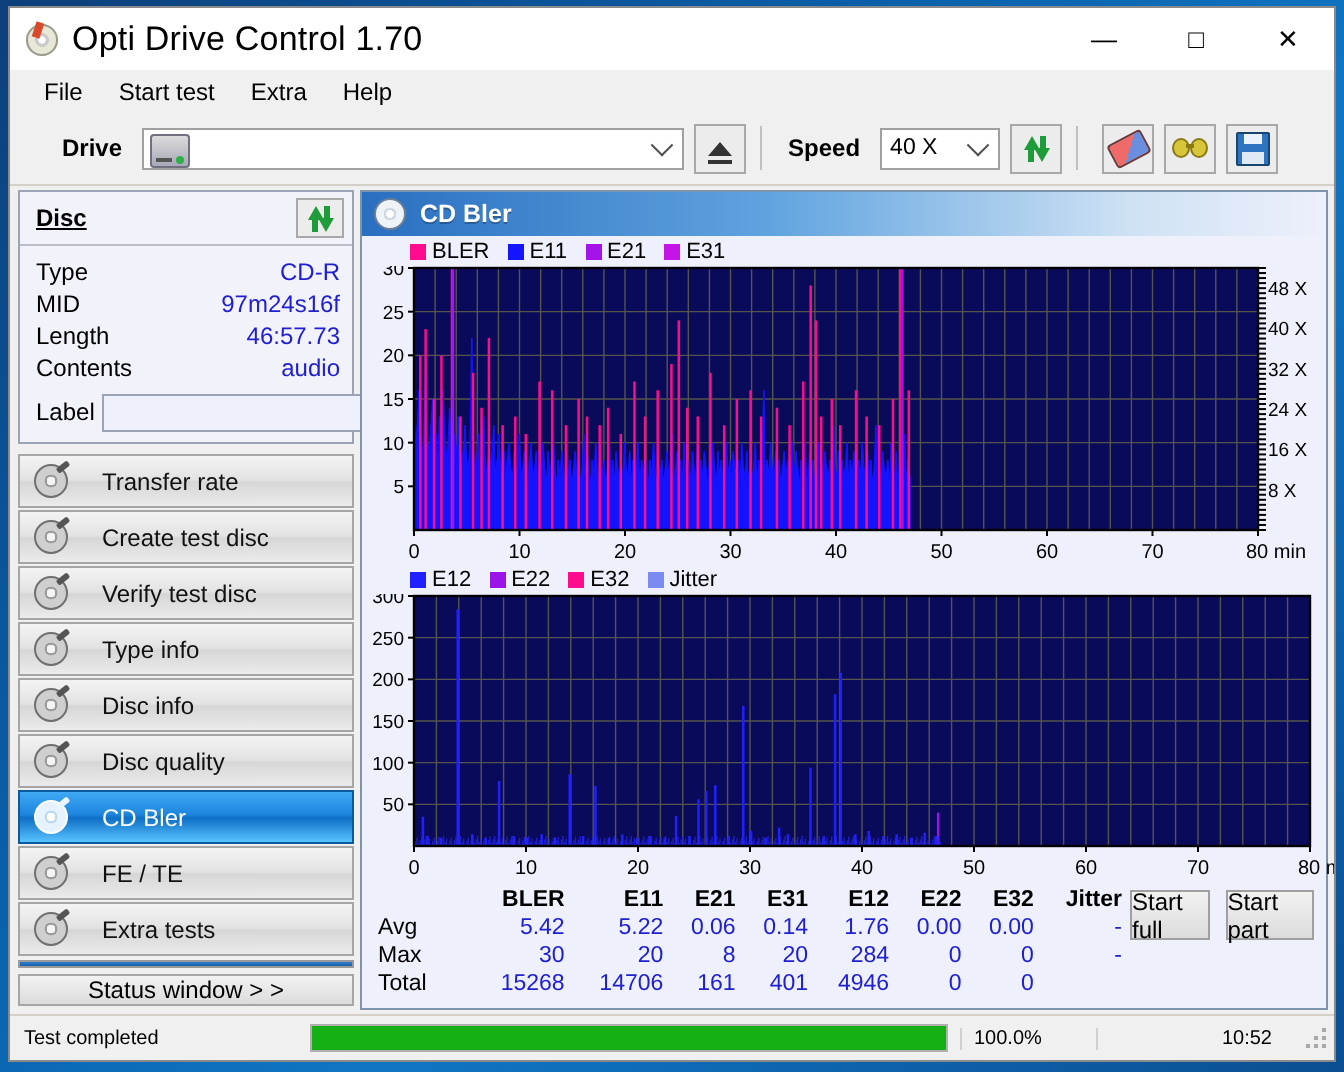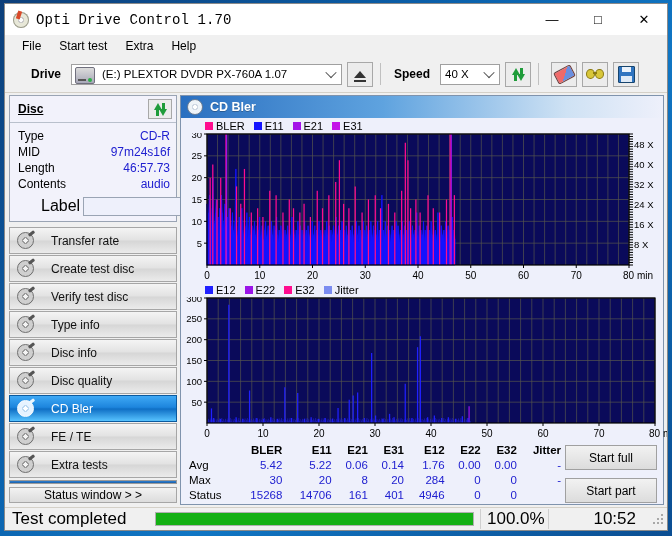--- a/index.html
+++ b/index.html
@@ -22,21 +22,21 @@
   .titlebar .app-icon{
     width:16px;height:16px;margin-left:8px;margin-right:7px;flex:0 0 auto;
     border-radius:50%;
     background:radial-gradient(circle at 50% 50%,#fdfdfd 0 16%,#c9c9c9 17% 30%,#e8e8d8 31% 70%,#b9b9a8 71% 100%);
     box-shadow:inset 0 0 0 1px #9a9a8a;position:relative;
   }
   .titlebar .app-icon:after{
     content:"";position:absolute;left:4px;top:-1px;width:4px;height:8px;
     background:#d94a2a;transform:rotate(18deg);
   }
-  .titlebar .title{font-size:14px;color:#000;letter-spacing:.1px;font-family:Liberation Mono, monospace;}
+  .titlebar .title{font-size:17px;color:#000;letter-spacing:.1px;}
   .winbtns{position:absolute;right:0;top:0;height:31px;display:flex;}
   .winbtn{width:46px;height:31px;display:flex;align-items:center;justify-content:center;
     font-size:13px;color:#000;background:transparent;border:0;cursor:default;}
   
   .menubar{height:21px;background:#f0f0f0;display:flex;align-items:center;
     padding-left:8px;flex:0 0 auto;gap:0px;}
   .menu-item{font-size:12px;color:#000;padding:2px 9px;cursor:default;}
   
   .toolbar{
     height:36px;background:#f0f0f0;display:flex;align-items:center;flex:0 0 auto;
@@ -90,21 +90,21 @@
   
   .discbox{border:1px solid #9aa4b4;background:#f2f2fb;box-sizing:border-box;}
   .disc-head{display:flex;align-items:center;justify-content:space-between;
     padding:3px 4px 3px 8px;border-bottom:1px solid #b9c0cc;}
   .disc-head .t{font-size:12px;font-weight:bold;color:#000;text-decoration:underline;}
   .disc-rows{padding:5px 6px 4px 8px;}
   .drow{display:flex;justify-content:space-between;align-items:flex-end;font-size:12px;line-height:16px;}
   .drow .k{color:#000;}
   .drow .v{color:#2020d0;}
   .labelrow{display:flex;align-items:center;margin-top:3px;gap:4px;}
-  .labelrow .k{font-size:16px;color:#000;width:38px;margin-left:23px;}
+  .labelrow .k{font-size:12px;color:#000;width:38px;}
   .label-input{flex:1 1 auto;height:19px;background:#eef0fb;border:1px solid #9aa4b4;box-sizing:border-box;font-size:11px;padding:0 3px;color:#2020d0;}
   .cd-glyph{width:20px;height:20px;border-radius:50%;flex:0 0 auto;
     background:radial-gradient(circle,#f7f5d8 0 18%,#b9b48a 19% 26%,#e9e4a8 27% 72%,#b9b48a 73% 100%);
     border:1px solid #8d8a60;}
   
   .testlist{margin-top:5px;display:flex;flex-direction:column;gap:1px;}
   .titem{
     height:27px;display:flex;align-items:center;gap:17px;padding-left:7px;box-sizing:border-box;
     background:linear-gradient(180deg,#f4f4f4 0%,#e2e2e2 48%,#d6d6d6 52%,#ebebeb 100%);
     border:1px solid #a6a6a6;font-size:12px;color:#111;cursor:default;
@@ -144,30 +144,30 @@
   .legend .sw{width:8px;height:8px;display:inline-block;}
   .chartwrap{position:relative;flex:0 0 auto;}
   .chartwrap svg{display:block;}
   
   .stats{flex:0 0 auto;display:flex;padding:2px 4px 4px 4px;}
   .stats-table{flex:1 1 auto;border-collapse:collapse;font-size:11.5px;}
   .stats-table th{font-weight:bold;color:#000;text-align:right;padding:1px 4px 1px 0;}
   .stats-table td{color:#2020d0;text-align:right;padding:1px 4px 1px 0;}
   .stats-table td.rowlab{color:#000;text-align:left;padding-left:2px;width:44px;}
   .stats-table th.rowlab{width:44px;}
-  .startcol{width:92px;flex:0 0 auto;display:flex;flex-direction:column;gap:8px;padding-top:2px;}
+  .startcol{width:92px;flex:0 0 auto;display:flex;flex-direction:row;gap:8px;padding-top:2px;}
   .startbtn{
     height:23px;display:flex;align-items:center;justify-content:center;
     background:linear-gradient(180deg,#f2f2f2,#dcdcdc);border:1px solid #a0a0a0;
     font-size:12px;color:#000;cursor:default;
   }
   
   .statusbar{
     height:22px;flex:0 0 auto;display:flex;align-items:center;background:#f0f0f0;
-    border-top:1px solid #d4d0c8;font-size:17px;color:#000;
+    border-top:1px solid #d4d0c8;font-size:10px;color:#000;
   }
   .sb-text{width:150px;padding-left:7px;box-sizing:border-box;}
   .sb-prog{flex:1 1 auto;height:14px;background:#e6e6e6;border:1px solid #b0b0b0;box-sizing:border-box;margin-right:6px;}
   .sb-prog i{display:block;height:100%;background:#14b014;}
   .sb-pct{width:68px;border-left:1px solid #cfcfcf;padding-left:6px;box-sizing:border-box;}
   .sb-time{width:104px;text-align:right;border-left:1px solid #cfcfcf;padding-right:16px;box-sizing:border-box;}
   .grip{width:12px;height:12px;margin-right:3px;position:relative;}
   .grip:before,.grip:after{content:"";position:absolute;background:#a8a8a8;}
   .grip:before{right:1px;bottom:1px;width:2px;height:2px;box-shadow:-4px 0 0 #a8a8a8,-8px 0 0 #a8a8a8,0 -4px 0 #a8a8a8,-4px -4px 0 #a8a8a8,0 -8px 0 #a8a8a8;}
   .grip:after{display:none;}
@@ -192,21 +192,20 @@
     <div class="menu-item">File</div>
     <div class="menu-item">Start test</div>
     <div class="menu-item">Extra</div>
     <div class="menu-item">Help</div>
   </div>
 
   <div class="toolbar">
     <div class="tb-label">Drive</div>
     <div class="combo drive-combo">
       <span class="drive-glyph"></span>
-      <span class="cbtext">(E:)   PLEXTOR DVDR   PX-760A 1.07</span>
       <span class="caret"></span>
     </div>
     <div class="tbbtn">
       <span class="eject-glyph"></span>
     </div>
     <div class="sep"></div>
     <div class="tb-label">Speed</div>
     <div class="combo speed-combo">
       <span class="cbtext">40 X</span>
       <span class="caret"></span>
@@ -1348,21 +1347,21 @@
                   <td>30</td>
                   <td>20</td>
                   <td>8</td>
                   <td>20</td>
                   <td>284</td>
                   <td>0</td>
                   <td>0</td>
                   <td>-</td>
                 </tr>
                 <tr>
-                  <td class="rowlab">Status</td>
+                  <td class="rowlab">Total</td>
                   <td>15268</td>
                   <td>14706</td>
                   <td>161</td>
                   <td>401</td>
                   <td>4946</td>
                   <td>0</td>
                   <td>0</td>
                   <td></td>
                 </tr>
               </tbody>

